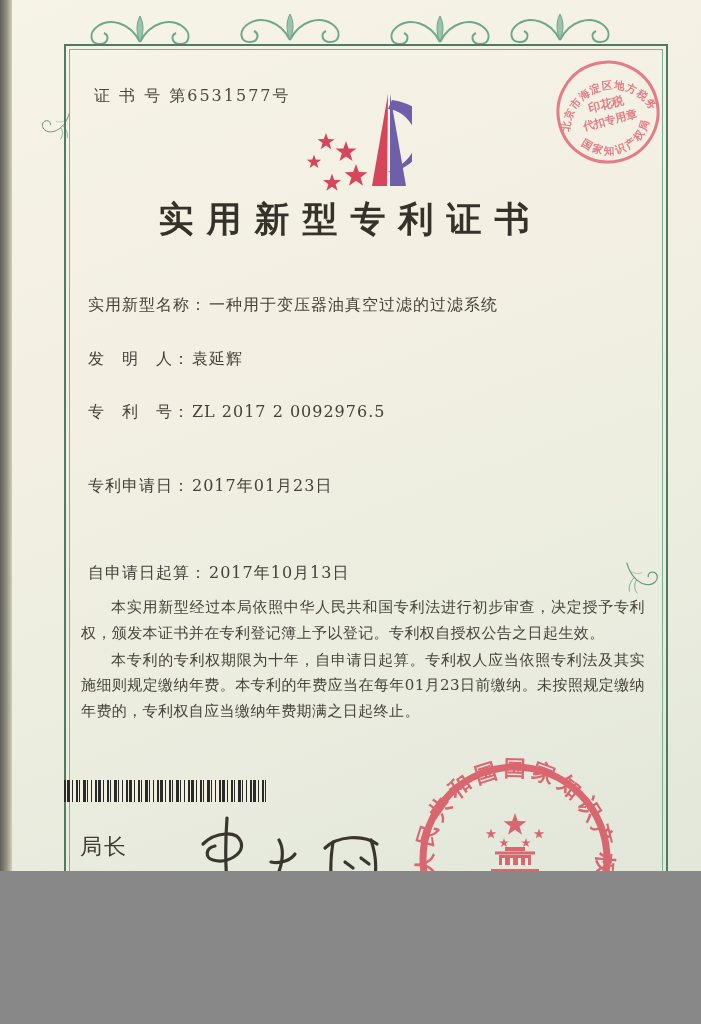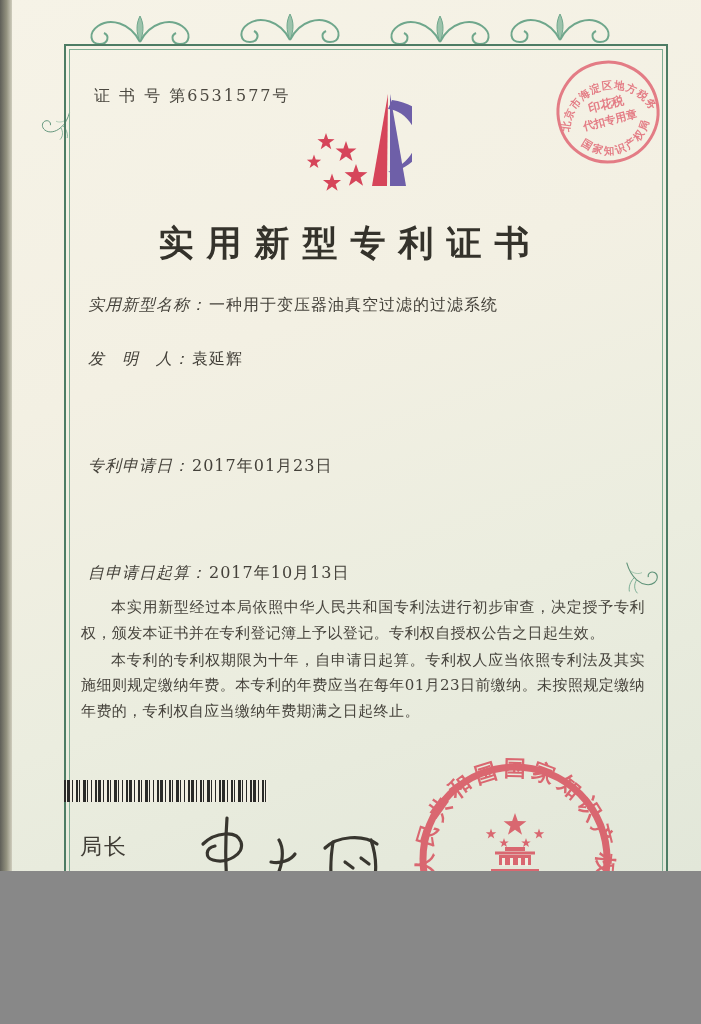--- a/index.html
+++ b/index.html
@@ -9,25 +9,25 @@
     font-family:"DejaVu Serif","Liberation Serif",serif;color:#3a3833;
   }
   .book-edge{position:absolute;left:0;top:0;width:12px;height:100%;
     background:linear-gradient(90deg,#5f5f58,#93927f 55%,#cfcdbd);}
   .frame{position:absolute;left:64px;top:44px;width:600px;height:940px;
     border:2px solid #4d7c64;}
   .frame-inner{position:absolute;inset:3px;border:1px solid #7fae94;}
   .ornaments{position:absolute;left:0;top:0;width:701px;height:1024px;pointer-events:none;}
   .cert-no{position:absolute;left:94px;top:86px;font-size:16px;letter-spacing:2px;color:#4b4840;}
   .title{position:absolute;left:0;right:0;top:196px;text-align:center;
-    font-size:35px;font-weight:bold;letter-spacing:13px;color:#34322b;margin-top:24px;}
+    font-size:35px;font-weight:bold;letter-spacing:13px;color:#34322b;}
   .logo{position:absolute;left:282px;top:86px;}
   .stamp{position:absolute;left:552px;top:56px;transform:rotate(-14deg);opacity:.8;}
   .field{position:absolute;left:88px;font-size:16px;letter-spacing:1px;color:#44413a;white-space:nowrap;}
-  .field .flabel{margin-right:2px;font-style:italic;}
+  .field .flabel{margin-right:2px;}
   .body-text{position:absolute;left:80px;top:594px;width:566px;font-size:15px;
     line-height:1.72;text-align:justify;color:#46433c;letter-spacing:.4px;}
   .body-text p{margin:1px;text-indent:2em;}
   .barcode{position:absolute;left:64px;top:780px;width:204px;height:22px;
     background:repeating-linear-gradient(90deg,
       #2a2a28 0 2px,#f1eee2 2px 3px,
       #2a2a28 3px 6px,#f1eee2 6px 8px,
       #2a2a28 8px 9px,#f1eee2 9px 12px,
       #2a2a28 12px 14px,#f1eee2 14px 15px,
       #2a2a28 15px 16px,#f1eee2 16px 19px,
@@ -109,21 +109,24 @@
     <text x="0" y="-4" text-anchor="middle" font-size="12" fill="#e0606e" font-weight="bold">印花税</text>
     <text x="0" y="12" text-anchor="middle" font-size="11" fill="#e0606e" font-weight="bold">代扣专用章</text>
   </svg>
 
   <div class="field" style="top:295px">
     <span class="flabel">实用新型名称：</span><span>一种用于变压器油真空过滤的过滤系统</span>
   </div>
   <div class="field" style="top:349px">
     <span class="flabel">发　明　人：</span><span>袁延辉</span>
   </div>
-  <div class="field" style="top:456px">
+  <div class="field" style="top:402px">
+    <span class="flabel">专　利　号：</span><span>ZL 2017 2 0092976.5</span>
+  </div>
+  <div class="field" style="top:476px">
     <span class="flabel">专利申请日：</span><span>2017年01月23日</span>
   </div>
   <div class="field" style="top:563px">
     <span class="flabel">自申请日起算：</span><span>2017年10月13日</span>
   </div>
 
   <div class="body-text">
     <p>本实用新型经过本局依照中华人民共和国专利法进行初步审查，决定授予专利权，颁发本证书并在专利登记簿上予以登记。专利权自授权公告之日起生效。</p>
     <p>本专利的专利权期限为十年，自申请日起算。专利权人应当依照专利法及其实施细则规定缴纳年费。本专利的年费应当在每年01月23日前缴纳。未按照规定缴纳年费的，专利权自应当缴纳年费期满之日起终止。</p>
   </div>

